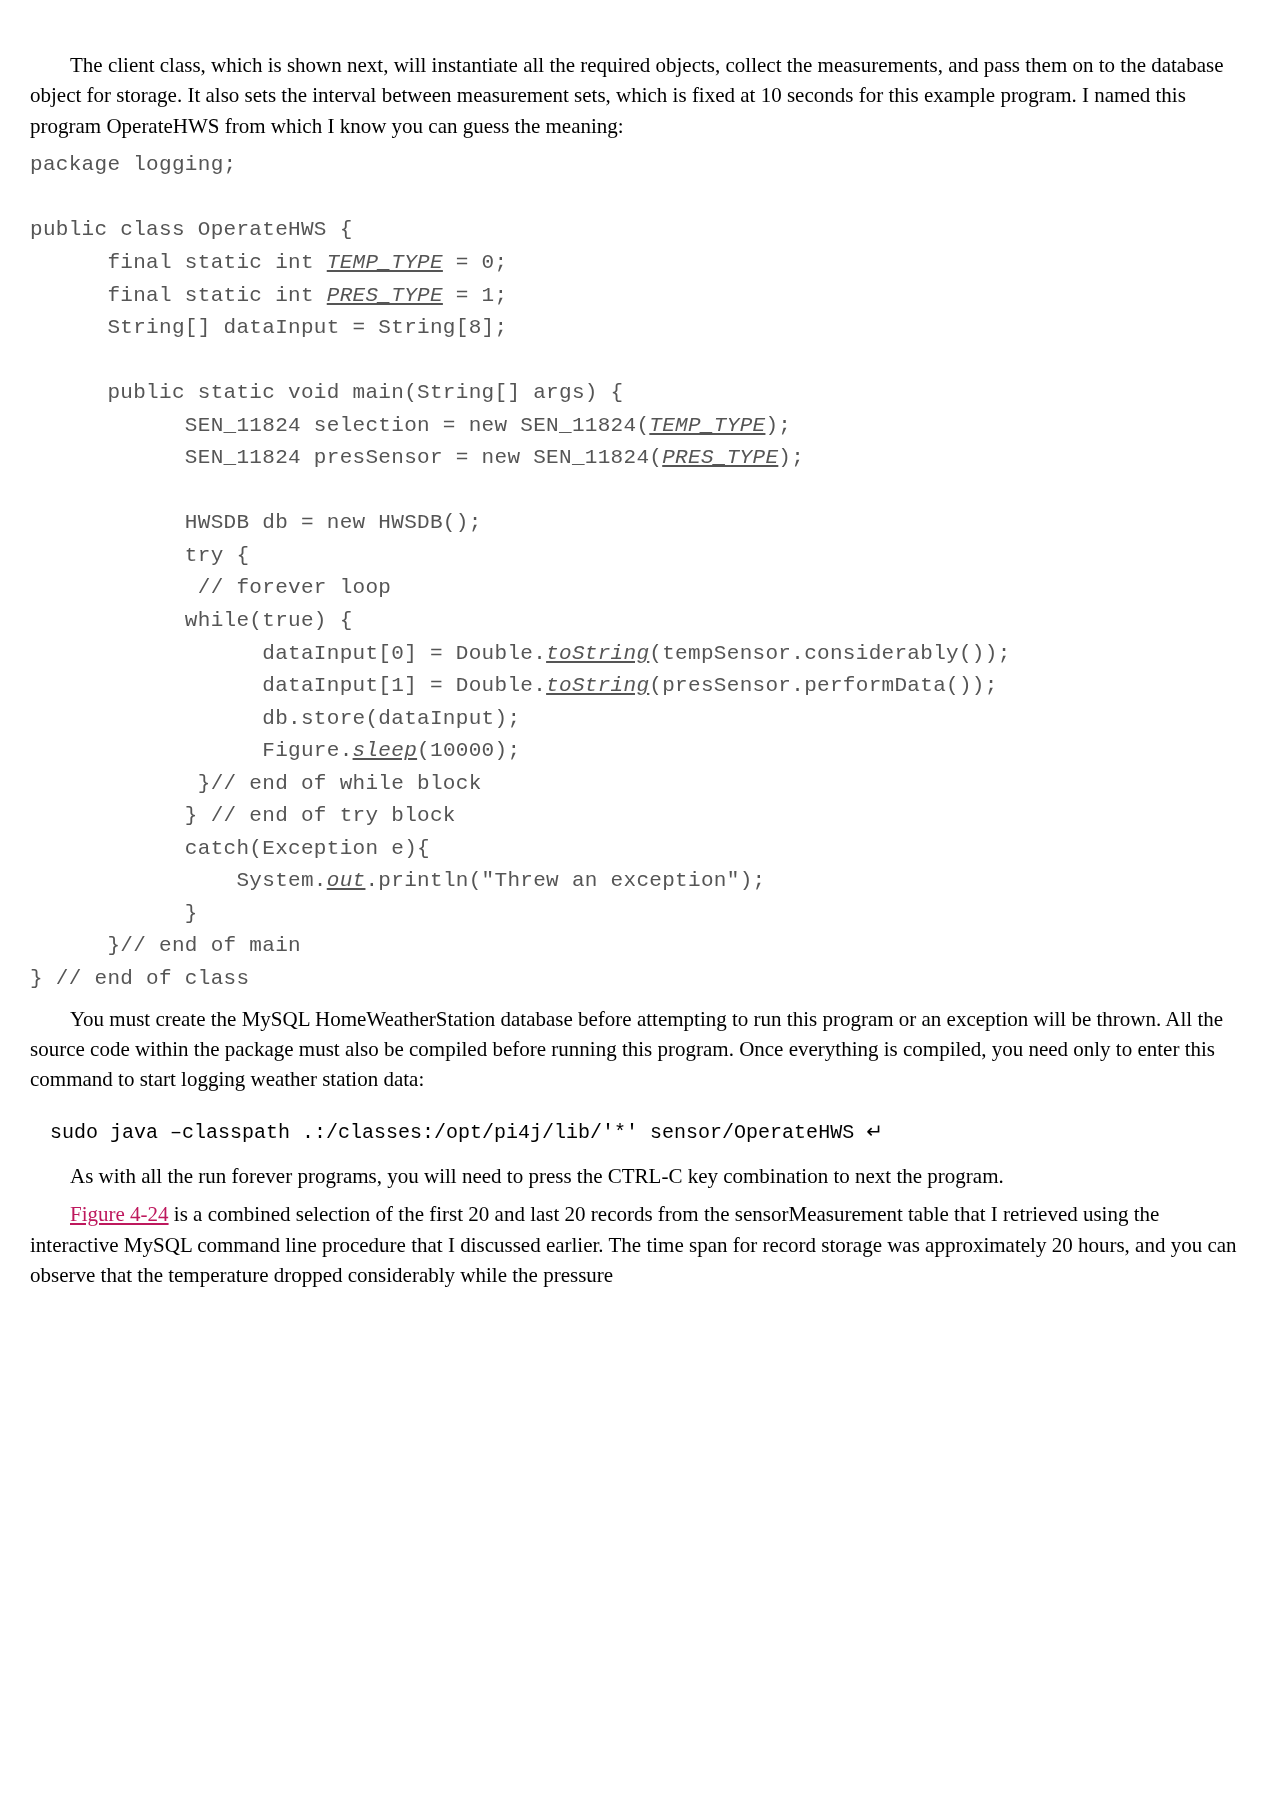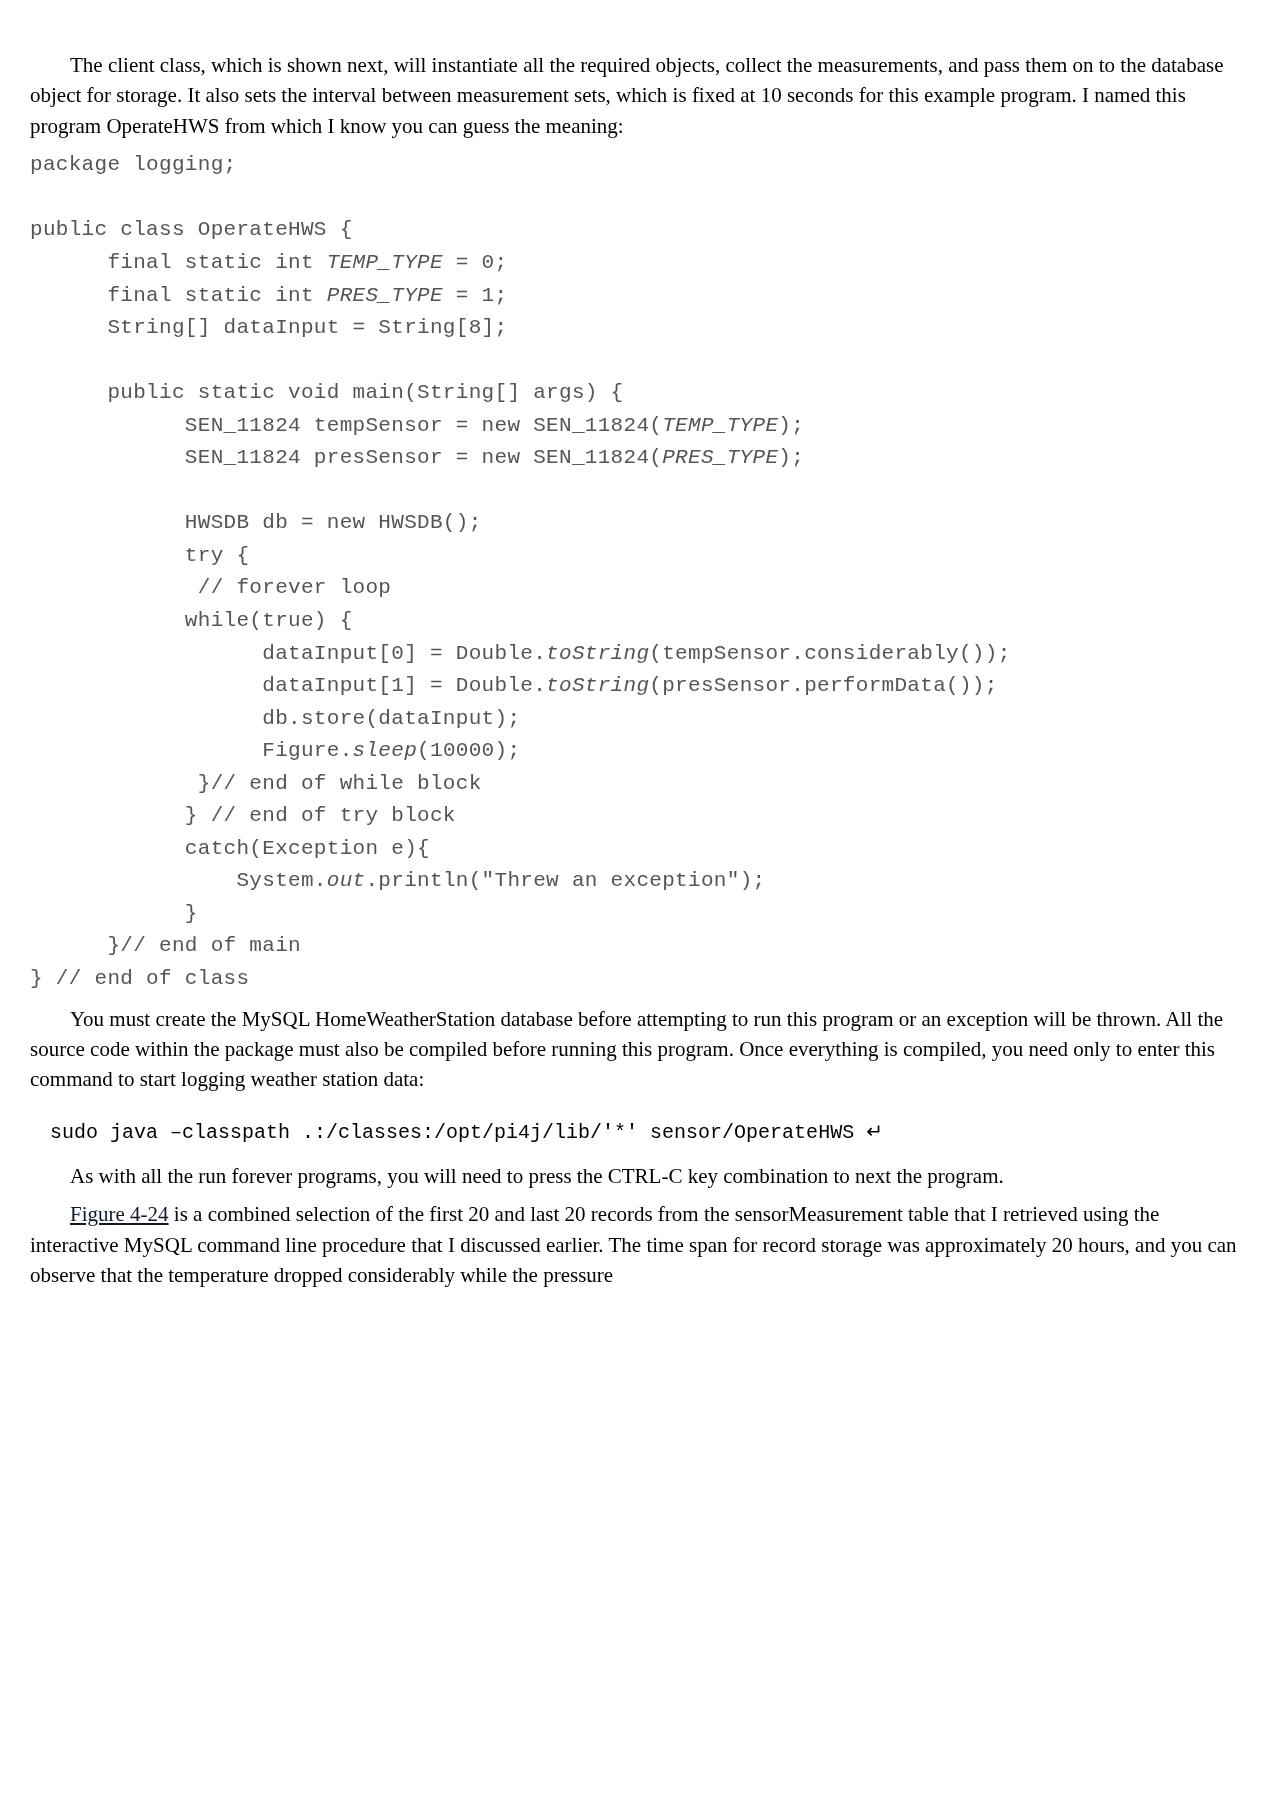--- a/index.html
+++ b/index.html
@@ -15,34 +15,35 @@
   }
   p.body {
     margin: 0 0 8px 0;
     text-indent: 40px;
   }
   .code-small-caps {
     font-variant: small-caps;
     font-family: Liberation Serif, serif;
   }
   a.figref {
-    color: #0f172a;
+    color: #be185d;
     text-decoration: underline;
   }
   pre.codeblock {
     font-family: "Courier New", Courier, monospace;
     font-size: 21px;
     line-height: 1.55;
     color: #555;
     white-space: pre;
     margin: 4px 0 8px 0;
     letter-spacing: 0.3px;
   }
   pre.codeblock em {
     font-style: italic;
+    text-decoration: underline;
   }
   pre.cmd {
     font-family: "Courier New", Courier, monospace;
     font-size: 20px;
     color: #000;
     margin: 22px 0 14px 20px;
     white-space: pre;
   }
   .ret {
     font-family: Arial, sans-serif;
@@ -54,21 +55,21 @@
 <p class="body">The client class, which is shown next, will instantiate all the required objects, collect the measurements, and pass them on to the database object for storage. It also sets the interval between measurement sets, which is fixed at 10 seconds for this example program. I named this program OperateHWS from which I know you can guess the meaning:</p>
 
 <pre class="codeblock"><span>package logging;</span>
 <span></span>
 <span>public class OperateHWS {</span>
 <span>      final static int </span><em>TEMP_TYPE</em><span> = 0;</span>
 <span>      final static int </span><em>PRES_TYPE</em><span> = 1;</span>
 <span>      String[] dataInput = String[8];</span>
 <span></span>
 <span>      public static void main(String[] args) {</span>
-<span>            SEN_11824 tempSensor = new SEN_11824(</span><em>TEMP_TYPE</em><span>);</span>
+<span>            SEN_11824 selection = new SEN_11824(</span><em>TEMP_TYPE</em><span>);</span>
 <span>            SEN_11824 presSensor = new SEN_11824(</span><em>PRES_TYPE</em><span>);</span>
 <span></span>
 <span>            HWSDB db = new HWSDB();</span>
 <span>            try {</span>
 <span>             // forever loop</span>
 <span>            while(true) {</span>
 <span>                  dataInput[0] = Double.</span><em>toString</em><span>(tempSensor.considerably());</span>
 <span>                  dataInput[1] = Double.</span><em>toString</em><span>(presSensor.performData());</span>
 <span>                  db.store(dataInput);</span>
 <span>                  Figure.</span><em>sleep</em><span>(10000);</span>

